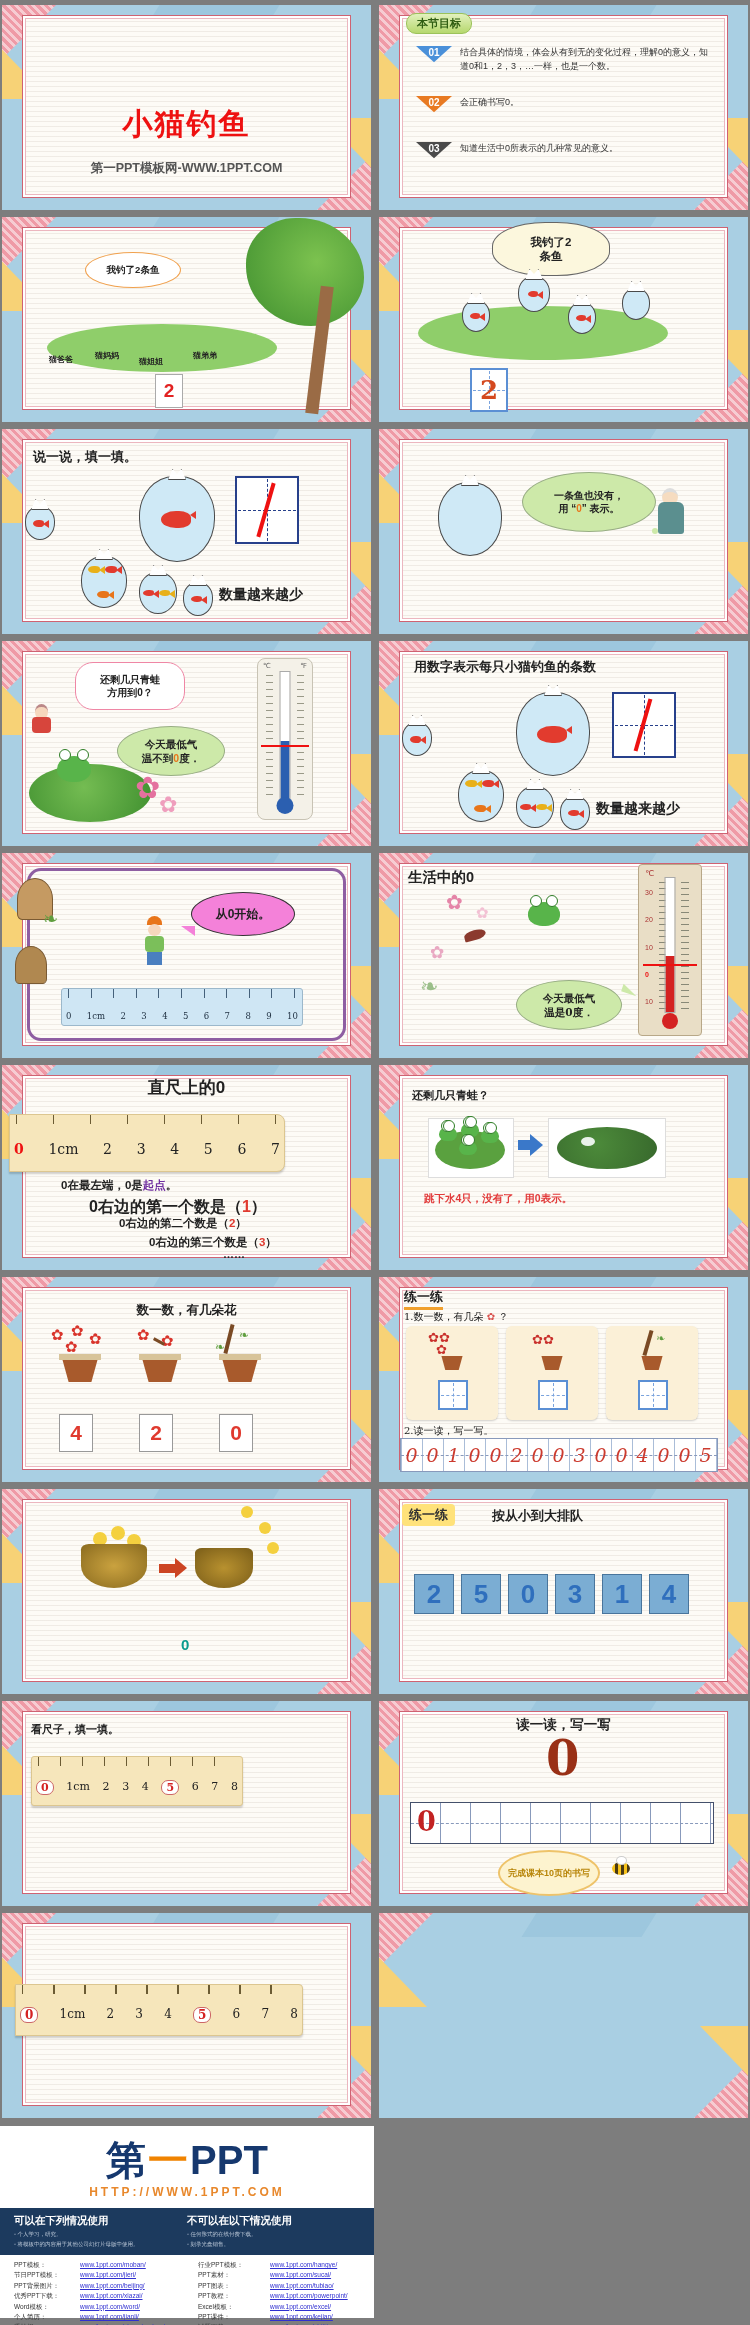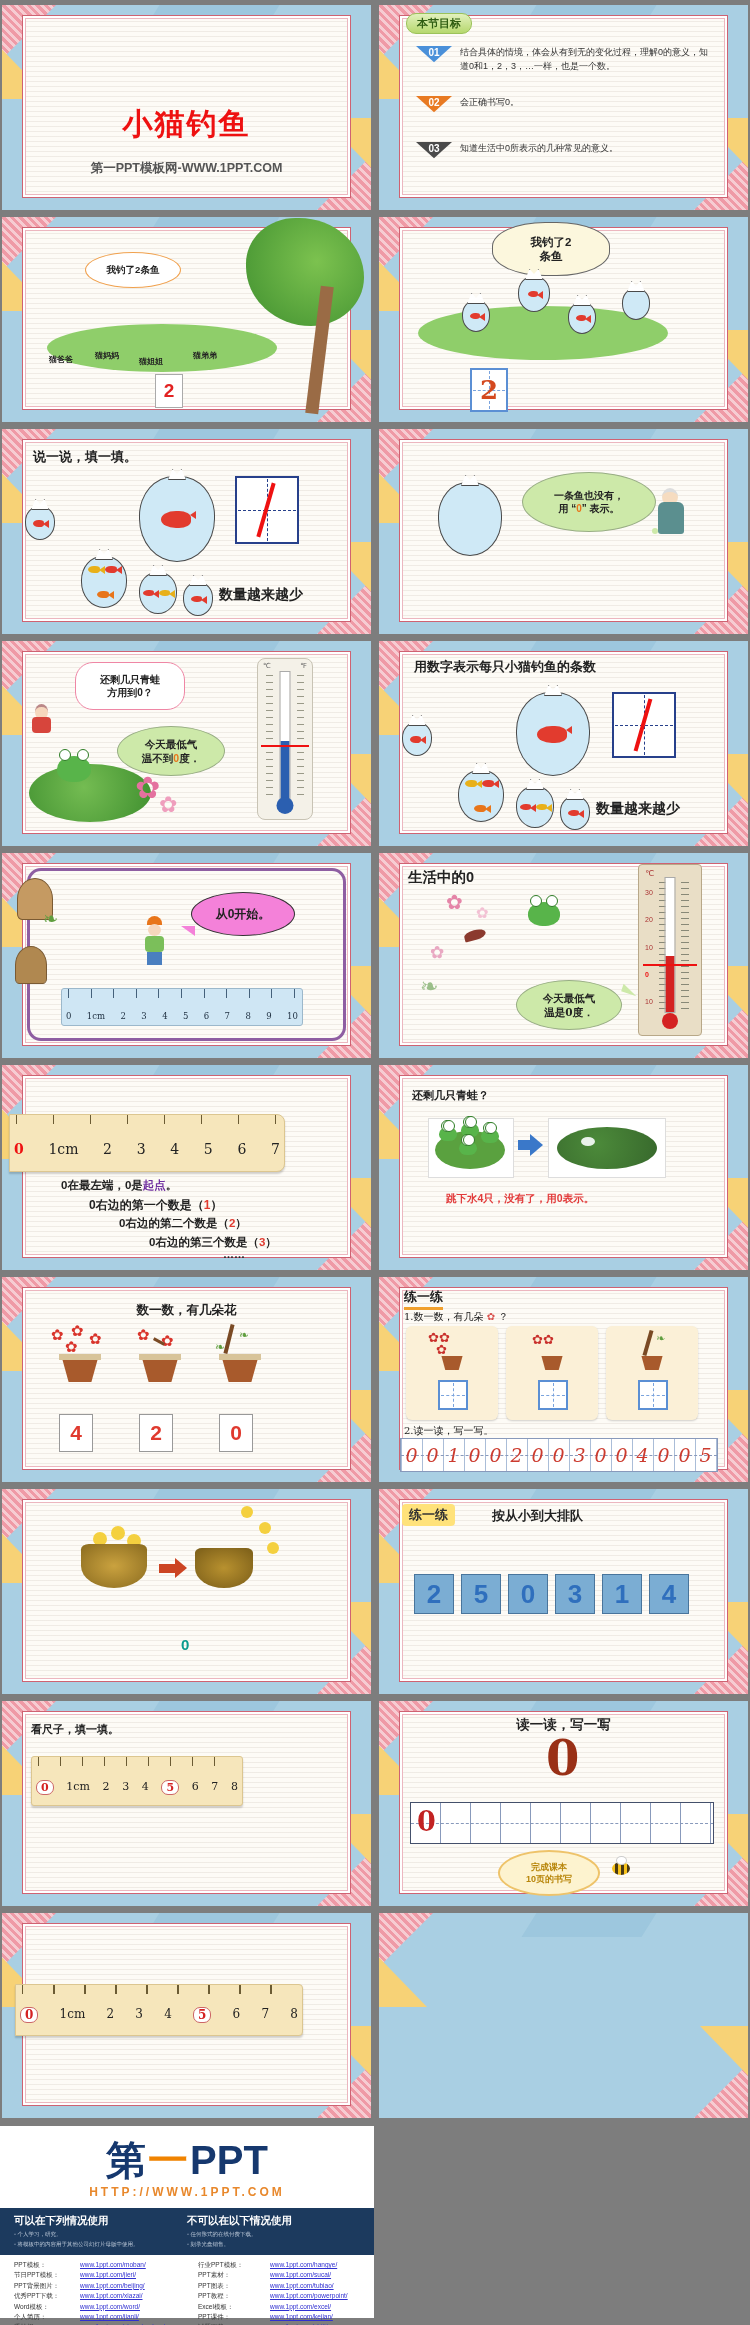--- a/index.html
+++ b/index.html
@@ -346,35 +346,36 @@
 </div>
     </div>
 
 <div class="slide">
       <i class="tl1"></i>
       <i class="tl2"></i>
       <i class="br1"></i>
       <i class="br2"></i>
       <i class="band"></i>
       <div class="panel">
+  <div style="left:0;right:0;top:0;text-align:center;font-size:17px;font-weight:bold;">直尺上的0</div>
   <div class="ruler-tan" style="left:-14px;top:38px;width:274px;height:56px;border-radius:0 8px 8px 0;">
     <i class="ticks" style="background:repeating-linear-gradient(90deg,#6b5b33 0 1.5px,transparent 1.5px 37px);"></i>
     <div class="nums" style="bottom:14px;font-size:14px;">
       <span style="color:#e11;font-weight:bold;">0</span>
             <span>1cm</span>
             <span>2</span>
             <span>3</span>
             <span>4</span>
             <span>5</span>
             <span>6</span>
             <span>7</span>
     </div>
   </div>
   <div style="left:38px;top:102px;font-size:11.5px;font-weight:bold;"><i>0在最左端，0是</i><i style="color:#7030a0;">起点</i><i>。</i></div>
-  <div style="left:66px;top:121px;font-size:12px;font-weight:bold;"><i>0右边的第一个数是（</i><i style="color:#e03a2f;">1</i><i>）</i></div>
+  <div style="left:66px;top:121px;font-size:16px;font-weight:bold;"><i>0右边的第一个数是（</i><i style="color:#e03a2f;">1</i><i>）</i></div>
   <div style="left:96px;top:140px;font-size:11.5px;font-weight:bold;"><i>0右边的第二个数是（</i><i style="color:#e03a2f;">2</i><i>）</i></div>
   <div style="left:126px;top:159px;font-size:11.5px;font-weight:bold;"><i>0右边的第三个数是（</i><i style="color:#e03a2f;">3</i><i>）</i></div>
   <div style="left:200px;top:172px;font-size:11px;font-weight:bold;">……</div>
 </div>
     </div>
 
 <div class="slide">
       <i class="tl1"></i>
       <i class="tl2"></i>
       <i class="br1"></i>
@@ -388,21 +389,21 @@
     <i class="frog" style="position:absolute;left:32px;top:4px;width:18px;height:14px;"></i>
     <i class="frog" style="position:absolute;left:52px;top:10px;width:18px;height:14px;"></i>
     <i class="frog" style="position:absolute;left:30px;top:22px;width:18px;height:14px;"></i>
   </div>
   <div style="left:118px;top:64px;width:12px;height:10px;background:#3a78c9;"></div>
   <i style="position:absolute;left:130px;top:58px;border-top:11px solid transparent;border-bottom:11px solid transparent;border-left:13px solid #3a78c9;"></i>
   <div style="left:148px;top:42px;width:116px;height:58px;border:1px solid #ddd;background:#fff;">
     <i style="position:absolute;left:8px;top:8px;width:100px;height:42px;background:radial-gradient(circle at 40% 40%,#4c8a3a,#37682c);border-radius:50%;"></i>
     <i style="position:absolute;left:32px;top:18px;width:14px;height:9px;background:#e9f2ea;border-radius:50%;"></i>
   </div>
-  <div style="left:46px;top:116px;font-size:10.5px;font-weight:bold;color:#e23a3a;">跳下水4只，没有了，用0表示。</div>
+  <div style="left:24px;top:116px;font-size:10.5px;font-weight:bold;color:#e23a3a;">跳下水4只，没有了，用0表示。</div>
 </div>
     </div>
 
 <div class="slide">
       <i class="tl1"></i>
       <i class="tl2"></i>
       <i class="br1"></i>
       <i class="br2"></i>
       <i class="band"></i>
       <div class="panel">
@@ -558,21 +559,21 @@
       <i class="br2"></i>
       <i class="band"></i>
       <div class="panel">
   <div style="left:0;right:0;top:4px;text-align:center;font-size:13.5px;font-weight:bold;">读一读，写一写</div>
   <span style="left:196px;top:4px;font-size:15px;transform:rotate(40deg);">✎</span>
   <div style="left:146px;top:18px;font-size:48px;font-weight:bold;font-family:'DejaVu Serif',serif;color:#993016;">0</div>
   <div style="left:10px;top:90px;width:302px;height:40px;border:1.5px solid #44506b;background:#fff;background-image:repeating-linear-gradient(90deg,transparent 0 29px,#8899bb 29px 30px);">
     <i style="position:absolute;left:0;right:0;top:50%;border-top:1.5px dashed #8899bb;"></i>
     <span style="position:absolute;left:6px;top:3px;font-size:27px;font-family:'DejaVu Serif',serif;color:#c22222;font-weight:bold;">0</span>
   </div>
-  <div class="ctr" style="left:98px;top:138px;width:98px;height:42px;background:#fdf3cf;border:2px solid #eec36a;border-radius:50%;flex-direction:column;font-size:9px;font-weight:bold;color:#b8860b;line-height:1.35;">
+  <div class="ctr" style="left:98px;top:138px;width:98px;height:42px;background:#fdf3cf;border:2px solid #eec36a;border-radius:50%;flex-direction:row;font-size:9px;font-weight:bold;color:#b8860b;line-height:1.35;">
     <span style="position:static;">完成课本</span>
     <span style="position:static;">10页的书写</span>
   </div>
   <div style="left:212px;top:150px;width:18px;height:13px;border-radius:50%;background:repeating-linear-gradient(90deg,#f6c21a 0 3px,#4a3a12 3px 6px);"></div>
   <i style="position:absolute;left:216px;top:144px;width:9px;height:7px;background:#fff;border:1px solid #ccc;border-radius:50%;"></i>
 </div>
     </div>
 
 <div class="slide">
       <i class="tl1"></i>

